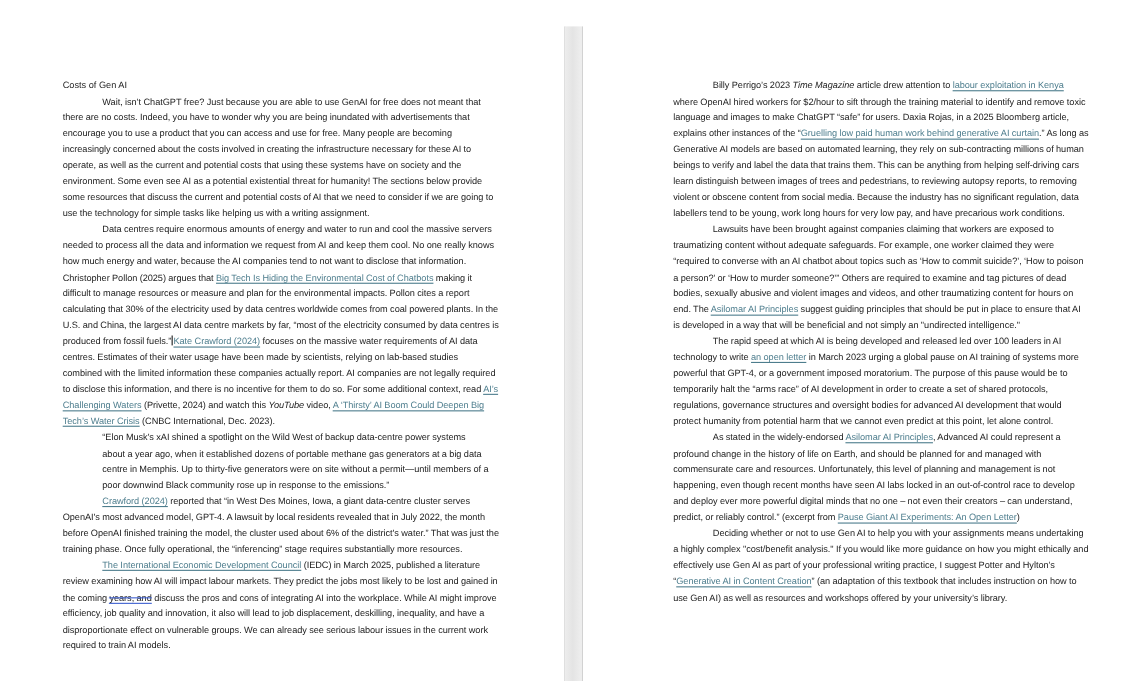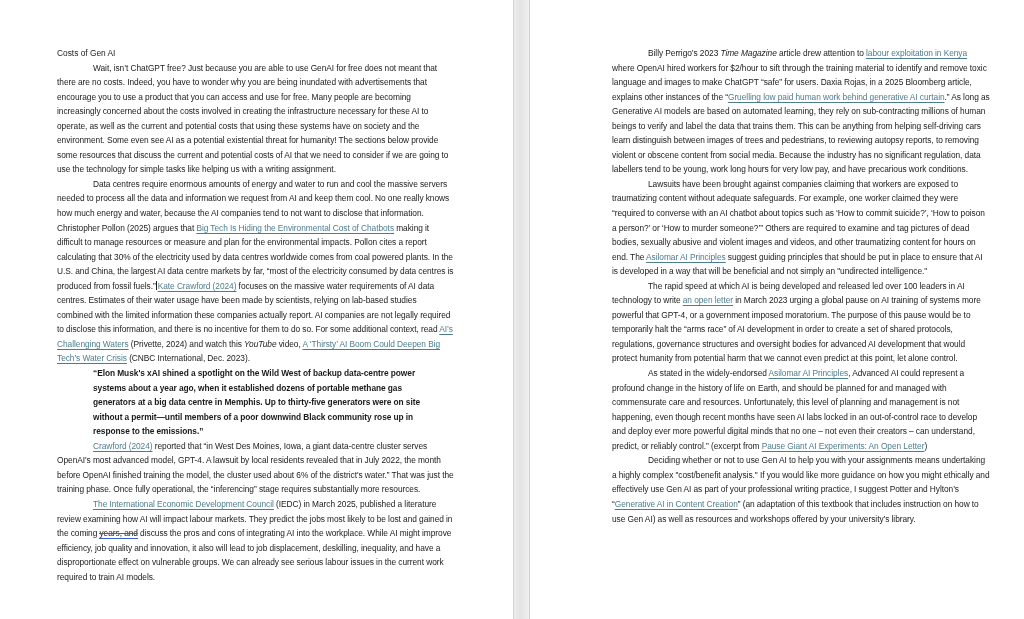--- a/index.html
+++ b/index.html
@@ -13,20 +13,21 @@
     overflow: hidden;
     font-family: "Liberation Sans", sans-serif;
   }
 
   .spread {
     position: relative;
     width: 1024px;
     height: 544px;
     display: flex;
     background: #ffffff;
+    margin-top: 24px;
   }
 
   .page {
     position: relative;
     background: #ffffff;
     height: 619px;
     box-sizing: border-box;
     overflow: hidden;
   }
 
@@ -82,21 +83,20 @@
   }
 
   .para {
     text-indent: 36px;
   }
 
   .blockquote {
     margin-left: 36px;
     margin-right: 8px;
     text-indent: 0;
-    font-weight: bold;
   }
 
   a.lnk, .lnk {
     color: #4d7d8d;
     text-decoration: underline;
     text-underline-offset: 1.5px;
     cursor: pointer;
   }
 
   .ital { font-style: italic; }

